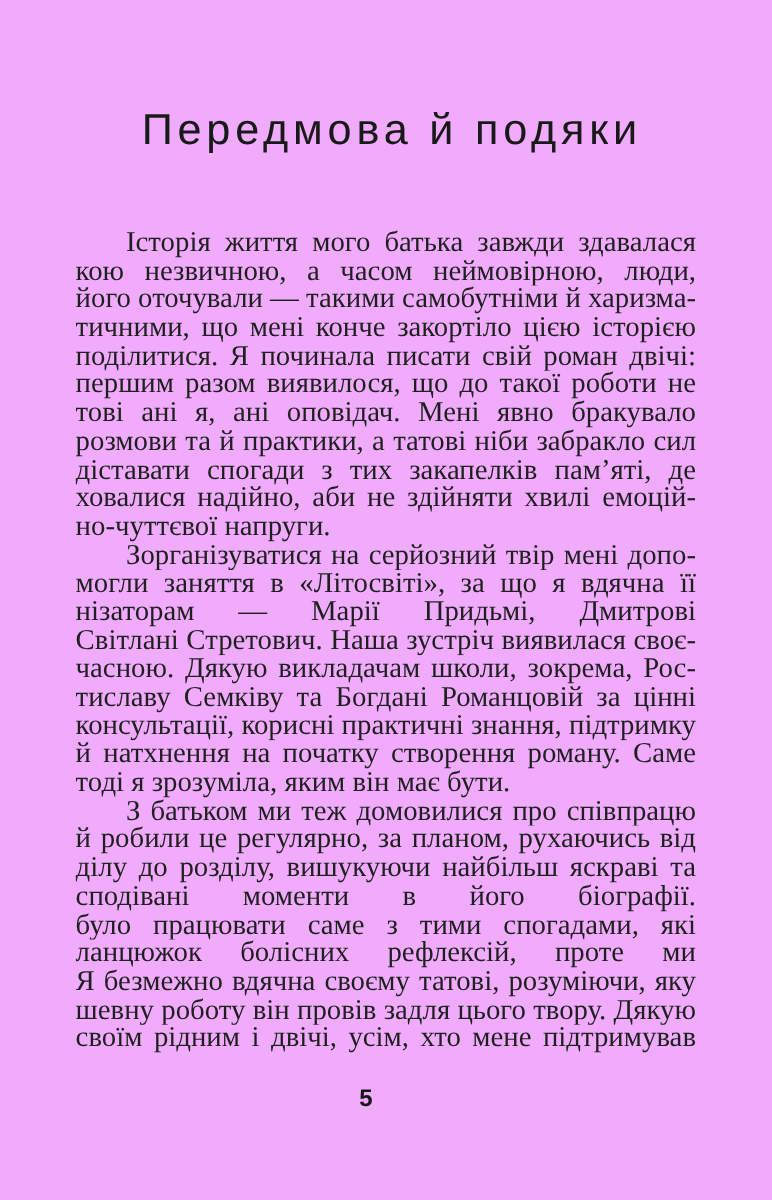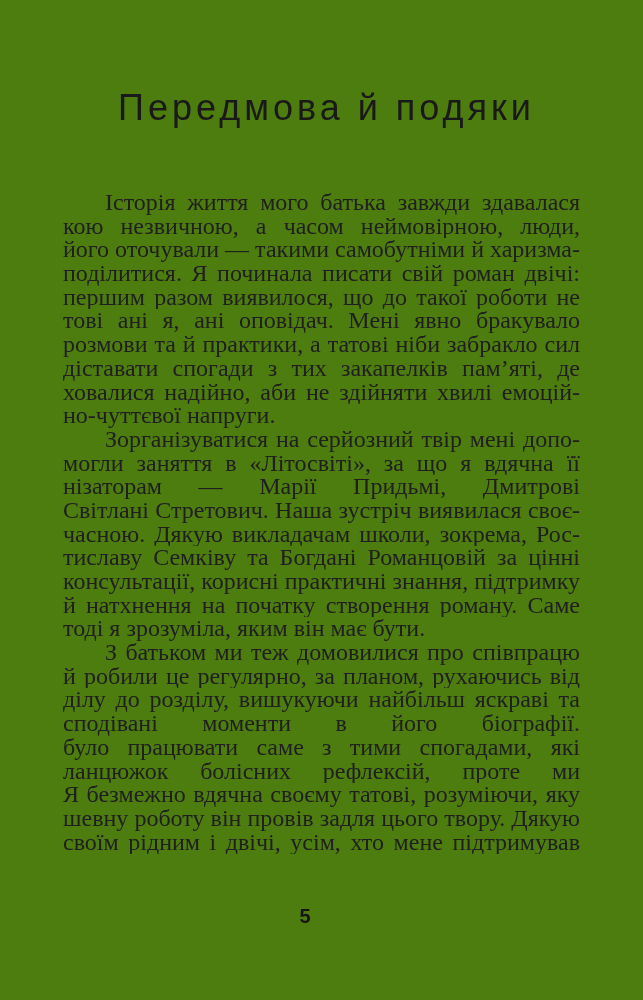--- a/index.html
+++ b/index.html
@@ -4,21 +4,21 @@
 <style>
   html, body {
     margin: 0;
     padding: 0;
     background: #ffffff;
   }
   .page {
     position: relative;
     width: 643px;
     height: 1000px;
-    background: #4d7c0f;
+    background: #f0abfc;
     overflow: hidden;
     font-family: "Liberation Serif", serif;
     color: #1f1f1f;
   }
   .chapter-title {
     position: absolute;
     top: 84px;
     left: 0;
     width: 643px;
     margin: 0;
@@ -69,20 +69,21 @@
 <body>
 
 <div class="page">
 
   <h1 class="chapter-title">Передмова й подяки</h1>
 
   <div class="body-text" id="body-text">
       <div class="line para-first">Історія життя мого батька завжди здавалася та-</div>
       <div class="line">кою незвичною, а часом неймовірною, люди, котрі</div>
       <div class="line">його оточували — такими самобутніми й харизма-</div>
+      <div class="line">тичними, що мені конче закортіло цією історією</div>
       <div class="line">поділитися. Я починала писати свій роман двічі: за</div>
       <div class="line">першим разом виявилося, що до такої роботи не го-</div>
       <div class="line">тові ані я, ані оповідач. Мені явно бракувало живої</div>
       <div class="line">розмови та й практики, а татові ніби забракло сил</div>
       <div class="line">діставати спогади з тих закапелків пам’яті, де вони</div>
       <div class="line">ховалися надійно, аби не здійняти хвилі емоцій-</div>
       <div class="line para-last">но-чуттєвої напруги.</div>
       <div class="line para-first">Зорганізуватися на серйозний твір мені допо-</div>
       <div class="line">могли заняття в «Літосвіті», за що я вдячна її орга-</div>
       <div class="line">нізаторам — Марії Придьмі, Дмитрові Стретовичу,</div>

